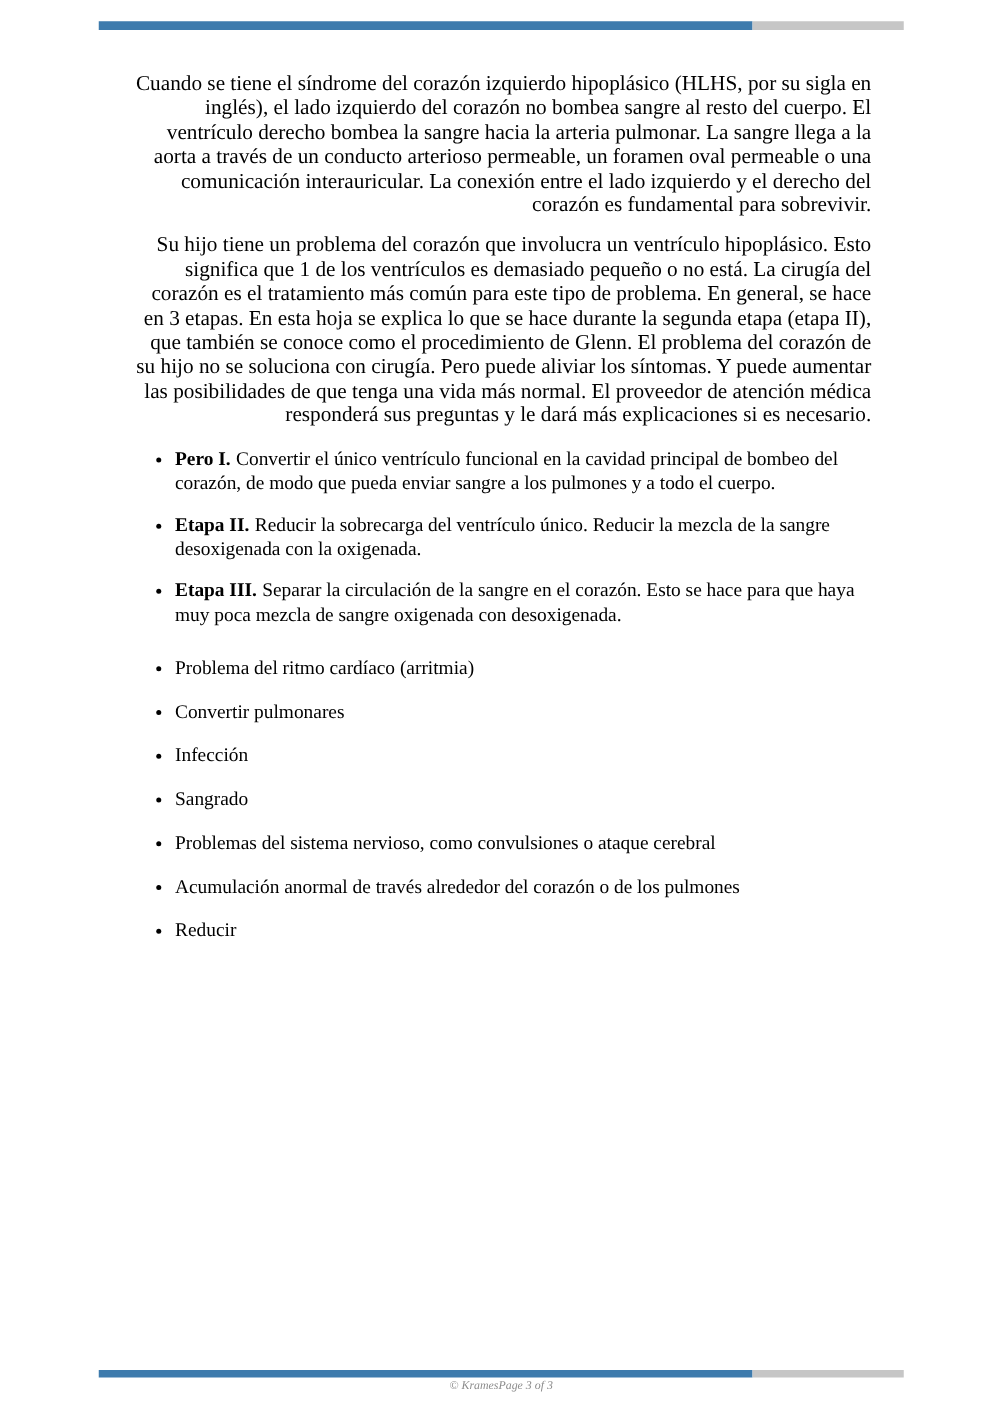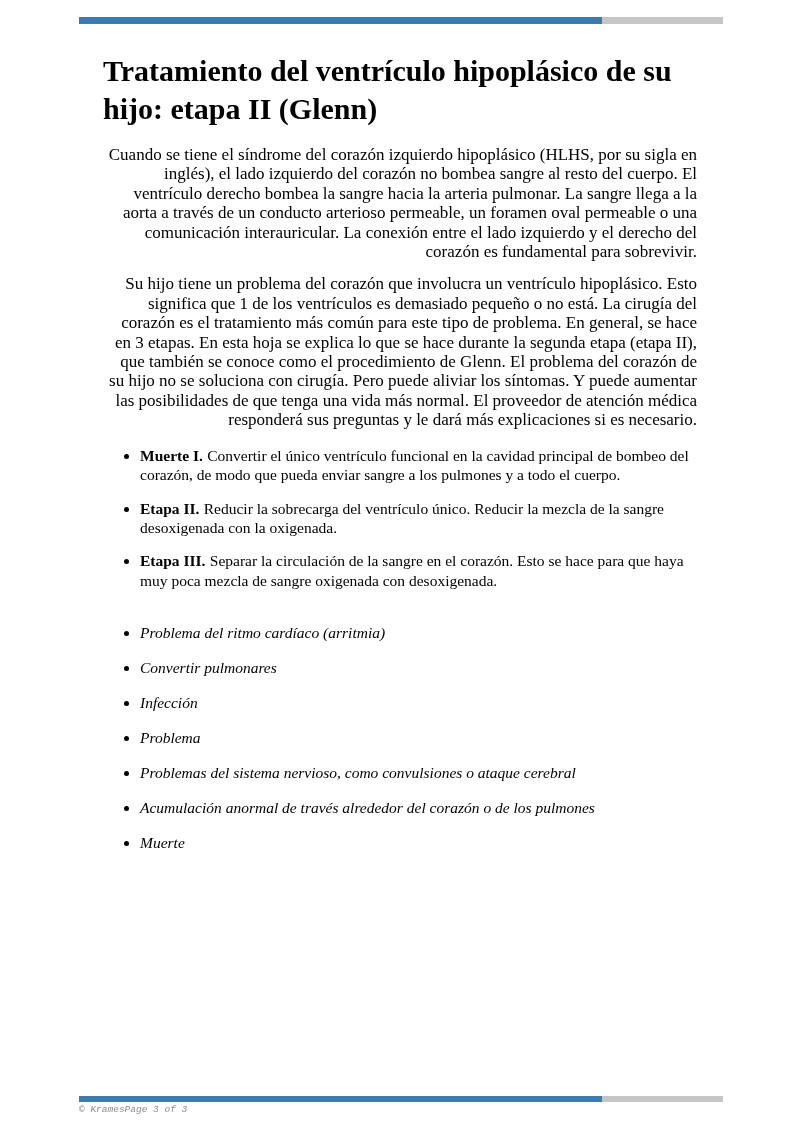--- a/index.html
+++ b/index.html
@@ -56,83 +56,82 @@
     font-weight: bold;
     margin: 17px 0 0 0;
   }
 
   ul {
     margin: 0;
     padding: 0 0 0 37px;
     list-style: disc;
   }
   ul.stages { margin-top: 16px; }
-  ul.risks  { margin-top: 33px; font-style: italic; }
+  ul.risks  { margin-top: 23px; }
 
   ul.stages li {
     font-size: 15.5px;
     line-height: 19.4px;
     margin: 0 0 14px 0;
   }
   ul.risks li {
     font-size: 15.5px;
     line-height: 19.4px;
     margin: 0 0 15.5px 0;
   }
   .li-bold { font-weight: bold; margin-right: 0.28em; }
 
   
   .footer-row {
     position: absolute;
     left: 79px;
     top: 1104px;
     width: 644px;
     display: flex;
-    justify-content: flex-start;
-    font-family: Liberation Mono, monospace;
+    justify-content: center;
+    font-family: Liberation Serif, serif;
     font-style: italic;
     font-size: 9.5px;
     color: #8C8C8C;
   }
 </style>
 </head>
 <body>
 
 <div class="accent-bar top">
   <span class="seg-blue"></span>
   <span class="seg-gray"></span>
 </div>
 
 <main class="content">
 
-  <h1>Tratamiento del ventrículo hipoplásico de su hijo: etapa II (Glenn)</h1>
 
   <p>Cuando se tiene el síndrome del corazón izquierdo hipoplásico (HLHS, por su sigla en inglés), el lado izquierdo del corazón no bombea sangre al resto del cuerpo. El ventrículo derecho bombea la sangre hacia la arteria pulmonar. La sangre llega a la aorta a través de un conducto arterioso permeable, un foramen oval permeable o una comunicación interauricular. La conexión entre el lado izquierdo y el derecho del corazón es fundamental para sobrevivir.</p>
   <p>Su hijo tiene un problema del corazón que involucra un ventrículo hipoplásico. Esto significa que 1 de los ventrículos es demasiado pequeño o no está. La cirugía del corazón es el tratamiento más común para este tipo de problema. En general, se hace en 3 etapas. En esta hoja se explica lo que se hace durante la segunda etapa (etapa II), que también se conoce como el procedimiento de Glenn. El problema del corazón de su hijo no se soluciona con cirugía. Pero puede aliviar los síntomas. Y puede aumentar las posibilidades de que tenga una vida más normal. El proveedor de atención médica responderá sus preguntas y le dará más explicaciones si es necesario.</p>
 
   <ul class="stages">
     <li>
-      <span class="li-bold">Muerte I.</span><span>Convertir el único ventrículo funcional en la cavidad principal de bombeo del corazón, de modo que pueda enviar sangre a los pulmones y a todo el cuerpo.</span>
+      <span class="li-bold">Pero I.</span><span>Convertir el único ventrículo funcional en la cavidad principal de bombeo del corazón, de modo que pueda enviar sangre a los pulmones y a todo el cuerpo.</span>
     </li>
     <li>
       <span class="li-bold">Etapa II.</span><span>Reducir la sobrecarga del ventrículo único. Reducir la mezcla de la sangre desoxigenada con la oxigenada.</span>
     </li>
     <li>
       <span class="li-bold">Etapa III.</span><span>Separar la circulación de la sangre en el corazón. Esto se hace para que haya muy poca mezcla de sangre oxigenada con desoxigenada.</span>
     </li>
   </ul>
 
   <ul class="risks">
     <li>Problema del ritmo cardíaco (arritmia)</li>
     <li>Convertir pulmonares</li>
     <li>Infección</li>
-    <li>Problema</li>
+    <li>Sangrado</li>
     <li>Problemas del sistema nervioso, como convulsiones o ataque cerebral</li>
     <li>Acumulación anormal de través alrededor del corazón o de los pulmones</li>
-    <li>Muerte</li>
+    <li>Reducir</li>
   </ul>
 
 
 </main>
 
 <div class="accent-bar bottom">
   <span class="seg-blue"></span>
   <span class="seg-gray"></span>
 </div>
 

